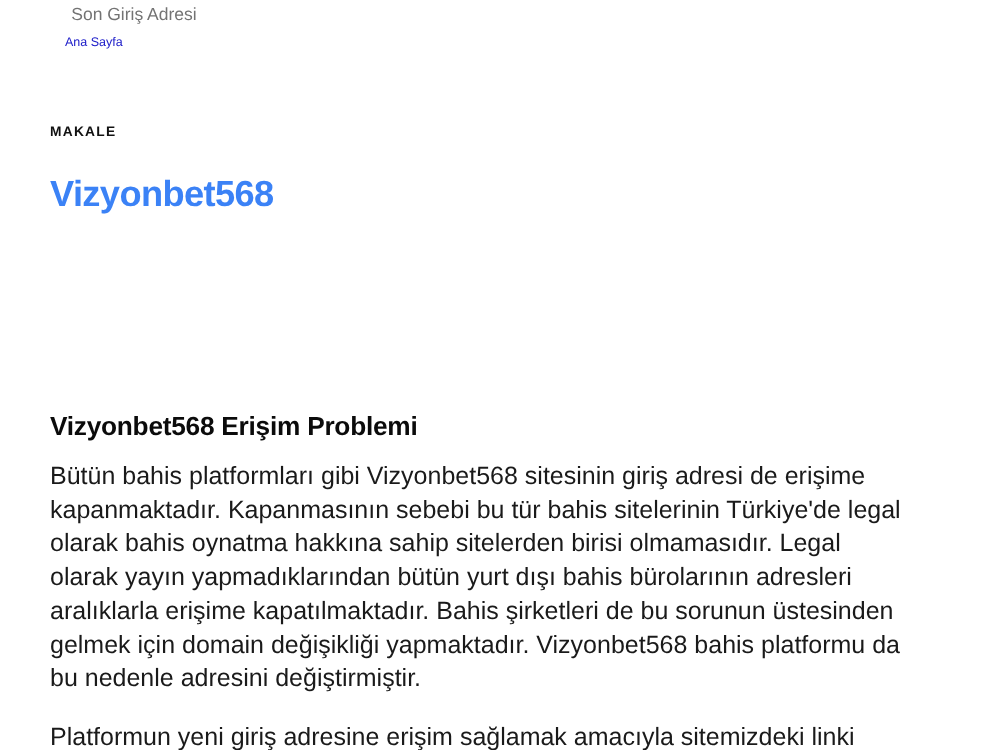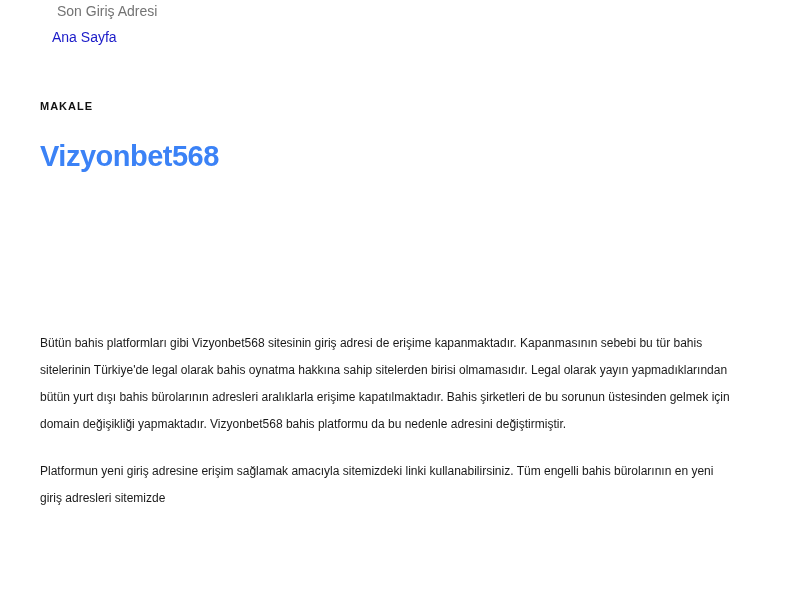--- a/index.html
+++ b/index.html
@@ -1,34 +1,35 @@
 <!DOCTYPE html>
 <html><head>
 <meta charset="utf-8">
 <style>
   html, body { margin: 0; padding: 0; background: #ffffff; }
   body { width: 800px; height: 600px; overflow: hidden; position: relative;
          font-family: "Liberation Sans", "DejaVu Sans", sans-serif; color: #111111; }
   .site-title { position: absolute; left: 57px; top: 3px; font-size: 14px; font-weight: normal;
                 color: #737373; text-decoration: none; }
-  .nav-link { position: absolute; left: 52px; top: 29px; font-size: 14px; color: #1a1ac8;
+  .nav-link { position: absolute; left: 52px; top: 29px; font-size: 10px; color: #1a1ac8;
               text-decoration: none; }
   .kicker { position: absolute; left: 40px; top: 100px; font-size: 11px; font-weight: bold;
             letter-spacing: 1px; color: #111; }
   .page-title { position: absolute; left: 40px; top: 140px; margin: 0; font-size: 29px;
                 font-weight: bold; letter-spacing: -0.5px; color: #3b82f6; }
   .content { position: absolute; left: 40px; top: 330px; width: 690px; }
   .content h2 { margin: 0 0 14px 0; font-size: 21px; font-weight: bold; color: #0b0b0b; letter-spacing: -0.2px; }
-  .content p { margin: 0 0 20px 0; font-size: 12px; line-height: 27px; color: #1a1a1a; }
+  .content p { margin: 0 0 20px 0; font-size: 20px; line-height: 27px; color: #1a1a1a; }
 </style>
 </head>
 <body>
 
 <a class="site-title">Son Giriş Adresi</a>
 <a class="nav-link">Ana Sayfa</a>
 
 <div class="kicker">MAKALE</div>
 <h1 class="page-title">Vizyonbet568</h1>
 
 <div class="content">
+  <h2>Vizyonbet568 Erişim Problemi</h2>
   <p>Bütün bahis platformları gibi Vizyonbet568 sitesinin giriş adresi de erişime kapanmaktadır. Kapanmasının sebebi bu tür bahis sitelerinin Türkiye'de legal olarak bahis oynatma hakkına sahip sitelerden birisi olmamasıdır. Legal olarak yayın yapmadıklarından bütün yurt dışı bahis bürolarının adresleri aralıklarla erişime kapatılmaktadır. Bahis şirketleri de bu sorunun üstesinden gelmek için domain değişikliği yapmaktadır. Vizyonbet568 bahis platformu da bu nedenle adresini değiştirmiştir.</p>
   <p>Platformun yeni giriş adresine erişim sağlamak amacıyla sitemizdeki linki kullanabilirsiniz. Tüm engelli bahis bürolarının en yeni giriş adresleri sitemizde</p>
 </div>
 
 </body></html>

